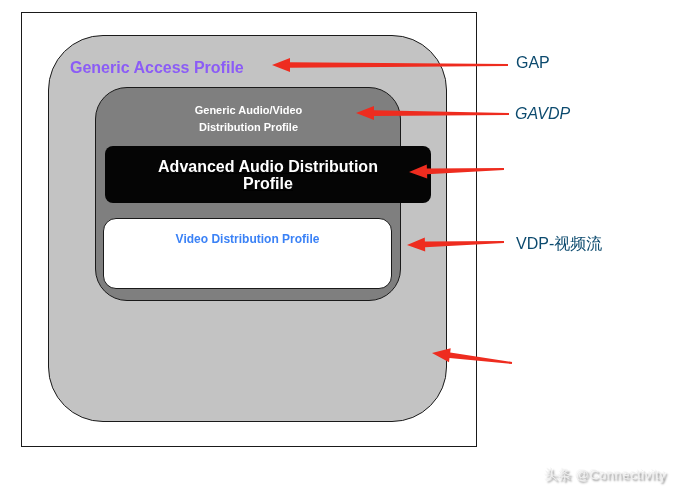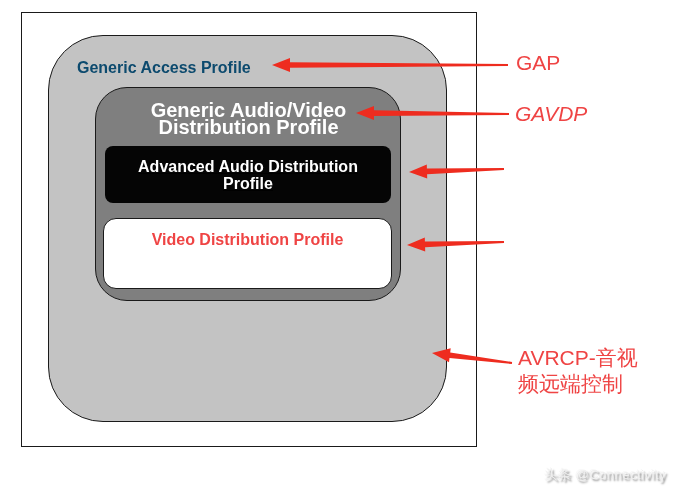--- a/index.html
+++ b/index.html
@@ -23,80 +23,80 @@
 
   
   #gap-box {
     left: 48px; top: 35px;
     width: 397px; height: 385px;
     background: #c3c3c3;
     border: 1.5px solid #1a1a1a;
     border-radius: 55px;
   }
   #gap-title {
-    left: 77px; top: 59px;
-    font-size: 16px; font-weight: bold; color: #0c4a6e;
+    left: 70px; top: 59px;
+    font-size: 16px; font-weight: bold; color: #8b5cf6;
     line-height: 18px; white-space: nowrap;
   }
   #gavdp-box {
     left: 95px; top: 87px;
     width: 304px; height: 212px;
     background: #7f7f7f;
     border: 1.5px solid #1a1a1a;
     border-radius: 32px;
   }
   #gavdp-title {
     left: 95px; top: 102px;
     width: 307px;
     text-align: center;
-    font-size: 20px; font-weight: bold; color: #ffffff;
+    font-size: 11px; font-weight: bold; color: #ffffff;
     line-height: 17px; white-space: pre-line;
   }
   #a2dp-box {
     left: 105px; top: 146px;
-    width: 286px; height: 57px;
+    width: 326px; height: 57px;
     background: #050505;
     border-radius: 8px;
     display: flex; align-items: center; justify-content: center; text-decoration: underline;
   }
   #a2dp-title {
     text-align: center;
     font-size: 16px; font-weight: bold; color: #ffffff;
     line-height: 17px; white-space: pre-line;
   }
   #vdp-box {
     left: 103px; top: 218px;
     width: 287px; height: 57px;
     background: #ffffff;
     border: 1.5px solid #1a1a1a;
     border-radius: 13px;
     text-align: center;
     padding-top: 12px;
     box-sizing: content-box;
   }
   #vdp-title, #avrcp-title {
-    font-size: 16px; font-weight: bold; color: #ef4444;
+    font-size: 12px; font-weight: bold; color: #3b82f6;
     line-height: 17px; white-space: nowrap;
   }
   #avrcp-box {
     left: 93px; top: 327px;
     width: 323px; height: 52px;
     background: #ffffff;
     border: 1.5px solid #1a1a1a;
     border-radius: 13px;
     text-align: center;
     padding-top: 9px;
     box-sizing: content-box;
   }
 
   
   .callout {
     position: absolute;
-    color: #ef4444;
-    font-size: 21px;
+    color: #0c4a6e;
+    font-size: 16px;
     line-height: 24px;
     white-space: pre-line;
   }
   #lbl-gap   { left: 516px; top: 51px; }
   #lbl-gavdp { left: 515px; top: 102px; font-style: italic; }
   #lbl-a2dp  { left: 516px; top: 159px; }
   #lbl-vdp   { left: 516px; top: 232px; }
   #lbl-avrcp { left: 518px; top: 345px; line-height: 26px; }
 
   
@@ -145,17 +145,16 @@
   <svg id="arrow-layer" viewBox="0 0 679 502" xmlns="http://www.w3.org/2000/svg">
       <polygon points="508.0,64.0 290.0,62.2 290.0,58.0 272.0,65.0 290.0,72.0 290.0,67.8 508.0,66.0" fill="#ee2c1f"></polygon>
       <polygon points="509.0,113.0 374.0,110.3 374.0,106.1 356.0,113.0 374.0,120.1 374.0,115.9 509.0,115.0" fill="#ee2c1f"></polygon>
       <polygon points="504.0,168.0 426.9,168.6 426.8,164.4 409.0,172.0 427.2,178.4 427.1,174.2 504.0,170.0" fill="#ee2c1f"></polygon>
       <polygon points="504.0,241.0 424.9,241.6 424.8,237.4 407.0,245.0 425.2,251.4 425.1,247.2 504.0,243.0" fill="#ee2c1f"></polygon>
       <polygon points="512.1,362.0 450.2,352.5 450.7,348.3 432.0,353.0 449.0,362.2 449.5,358.0 511.9,364.0" fill="#ee2c1f"></polygon>
     </svg>
 
   <div id="lbl-gap" class="callout">GAP</div>
   <div id="lbl-gavdp" class="callout">GAVDP</div>
-  <div id="lbl-avrcp" class="callout">AVRCP-音视
-频远端控制</div>
+  <div id="lbl-vdp" class="callout">VDP-视频流</div>
 
   <div id="watermark">头条 @Connectivity</div>
 </div>
 
 </body></html>

